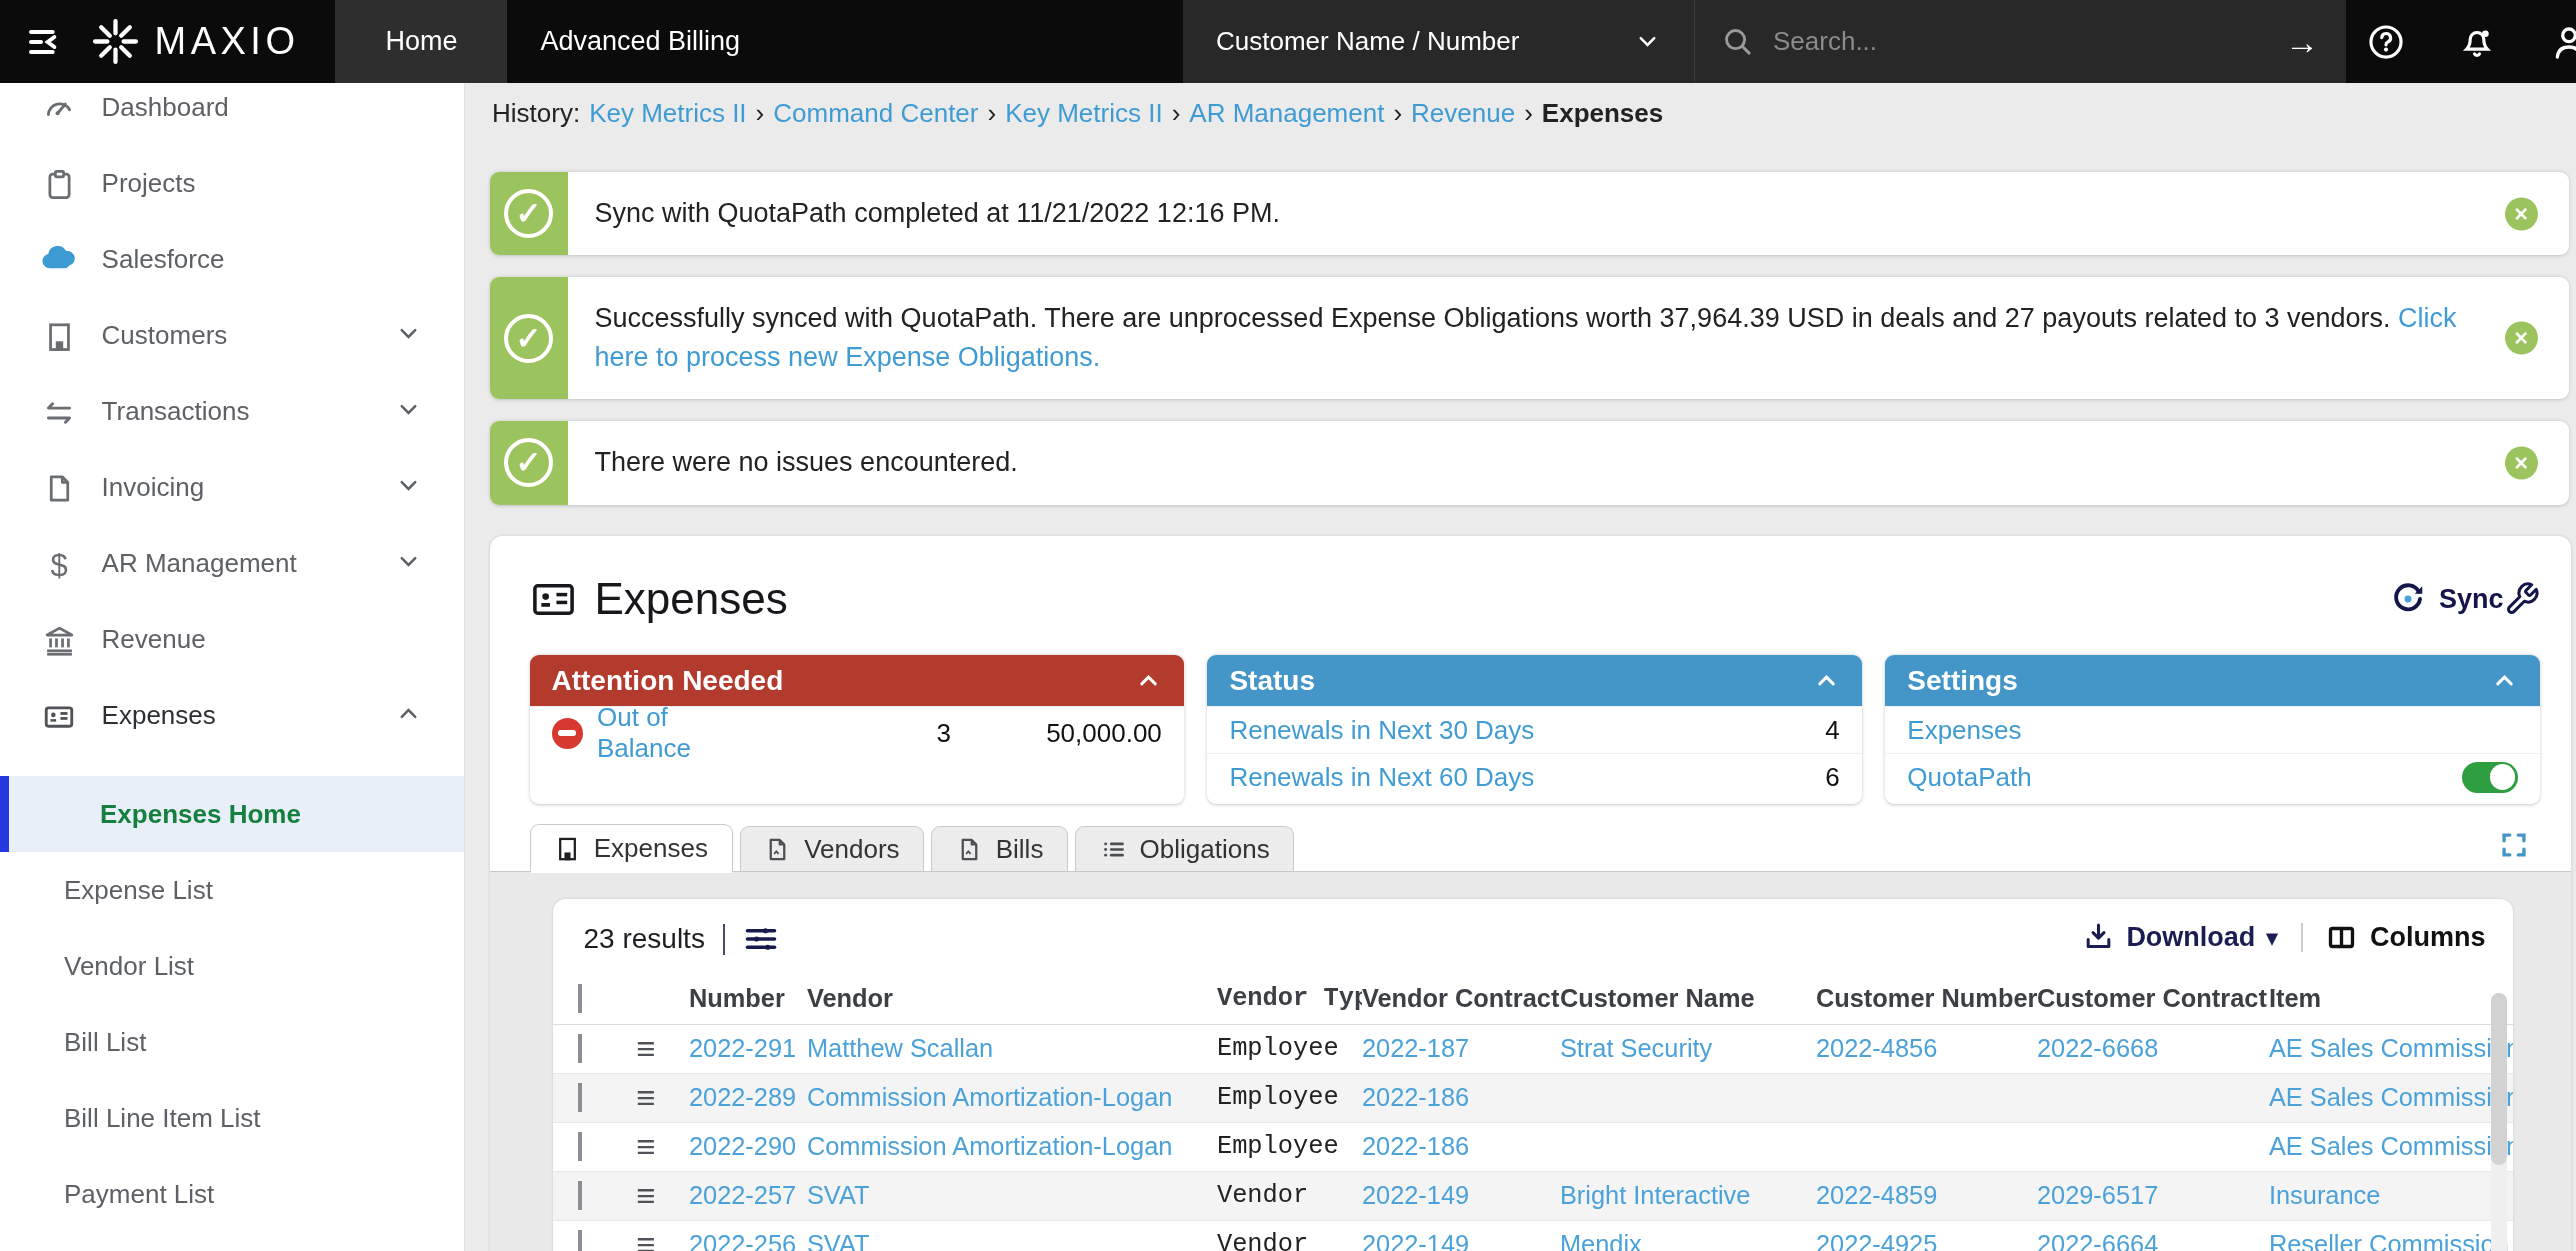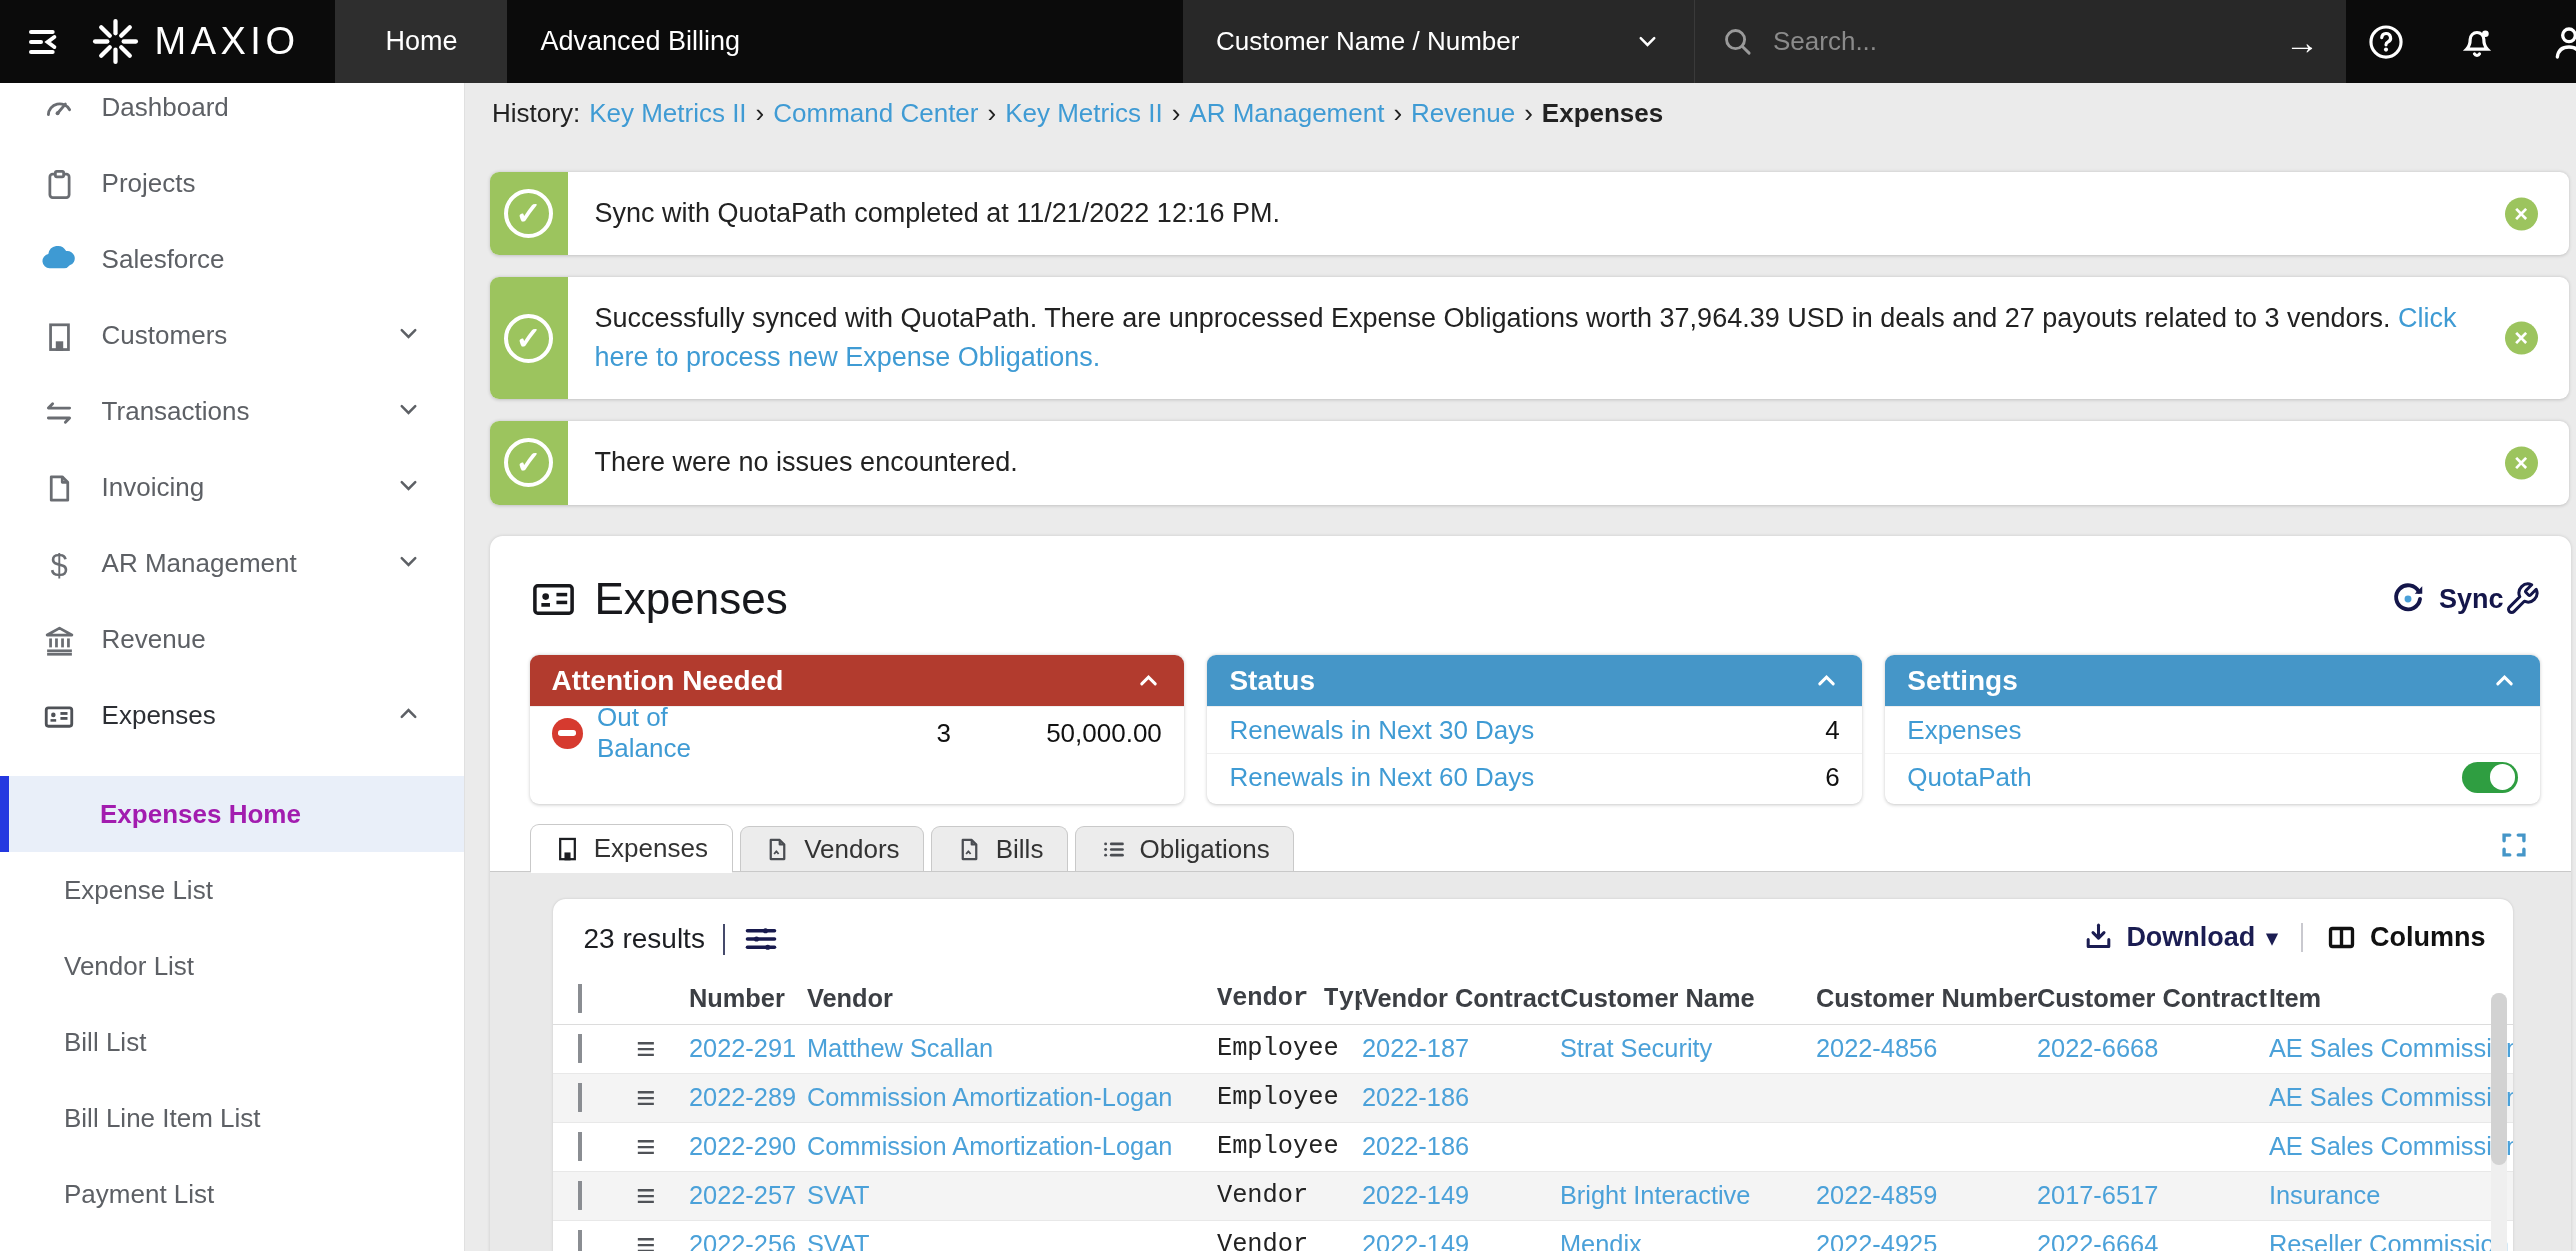--- a/index.html
+++ b/index.html
@@ -22,21 +22,21 @@
   .tb-go { color:#fff; font-size:34px; cursor:pointer; line-height:1; }
   .tb-icons { position:absolute; right:0; top:0; height:83px; display:flex; align-items:center; gap:53px; padding-right:3.6px; }
   .tb-icobtn { color:#fff; cursor:pointer; display:flex; align-items:center; }
 
   
   .sidebar { position:absolute; top:83px; left:0; width:465px; bottom:0; background:#fff; border-right:0.9px solid #e0e0e0; padding-top:9px; }
   .nav-item { height:76px; display:flex; align-items:flex-start; padding:0 42px 0 40px; color:#5d6065; font-size:26px; cursor:pointer; }
   .nav-ic { width:38px; display:flex; justify-content:center; color:#6a6d72; }
   .nav-label { margin-left:23.6px; flex:1; }
   .nav-sub { height:76px; display:flex; align-items:center; padding-left:64px; color:#5d6065; font-size:26px; cursor:pointer; }
-  .nav-sub.active { background:#e9eff9; border-left:9px solid #2438e0; padding-left:91px; color:#a21caf; font-weight:bold; }
+  .nav-sub.active { background:#e9eff9; border-left:9px solid #2438e0; padding-left:91px; color:#15803d; font-weight:bold; }
 
   
   .main { position:absolute; left:465px; top:83px; right:0; bottom:0; background:#ebebeb; overflow:hidden; }
   .crumbs { height:60px; display:flex; align-items:center; padding-left:27px; font-size:26px; color:#222; gap:9px; white-space:nowrap; }
   .crumbs a { color:#3f9bd4; text-decoration:none; cursor:pointer; }
   .crumb-cur { font-weight:bold; }
 
   .alert { position:relative; margin:0 7.3px 22px 24.5px; background:#fff; border-radius:9px;
            box-shadow:0 0.9px 3.6px rgba(0,0,0,.18); display:flex; overflow:hidden; }
   .alert-green { width:78px; background:#9cc45e; display:flex; align-items:center; justify-content:center; flex:none; }
@@ -578,21 +578,21 @@
 
           <div class="trow stripe">
             <span class="c c-cb"><span class="cb"></span></span>
             <span class="c c-menu">≡</span>
             <span class="c c-number"><a>2022-257</a></span>
             <span class="c c-vendor"><a>SVAT</a></span>
             <span class="c c-vtype">Vendor</span>
             <span class="c c-vcon"><a>2022-149</a></span>
             <span class="c c-cname"><a>Bright Interactive</a></span>
             <span class="c c-cnum"><a>2022-4859</a></span>
-            <span class="c c-ccon"><a>2017-6517</a></span>
+            <span class="c c-ccon"><a>2029-6517</a></span>
             <span class="c c-item"><a>Insurance</a></span>
           </div>
 
           <div class="trow">
             <span class="c c-cb"><span class="cb"></span></span>
             <span class="c c-menu">≡</span>
             <span class="c c-number"><a>2022-256</a></span>
             <span class="c c-vendor"><a>SVAT</a></span>
             <span class="c c-vtype">Vendor</span>
             <span class="c c-vcon"><a>2022-149</a></span>

